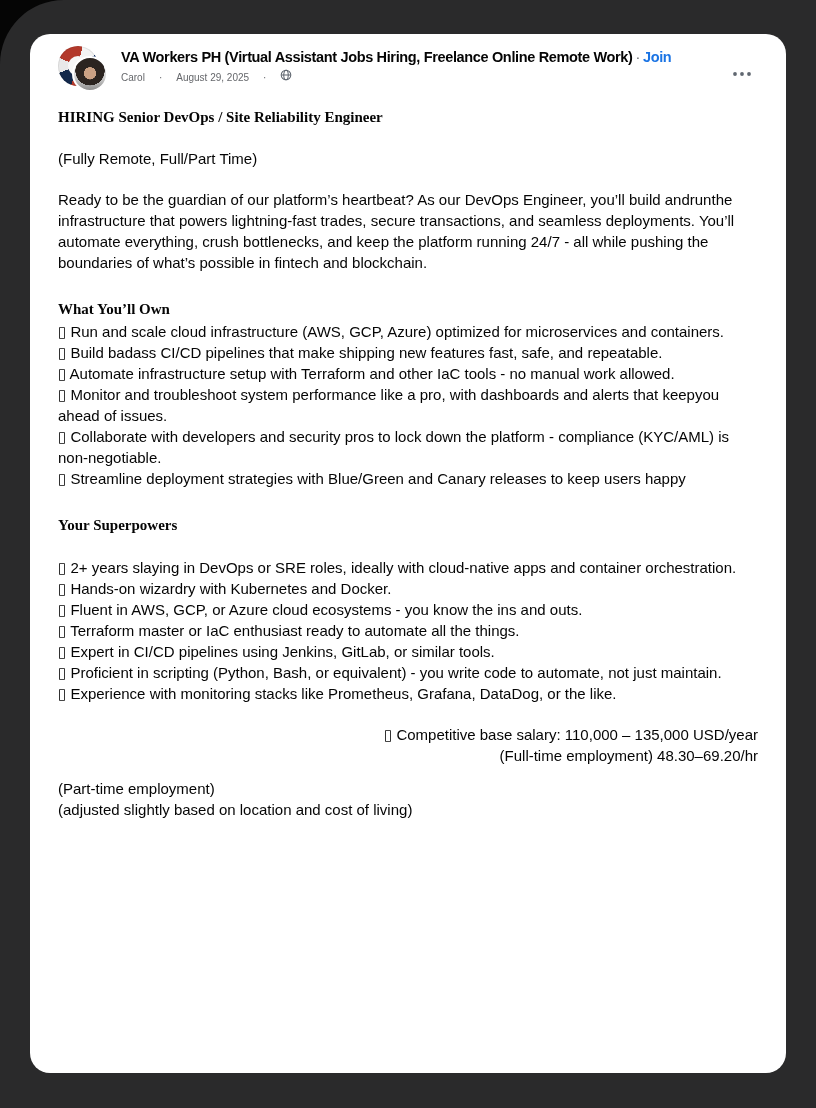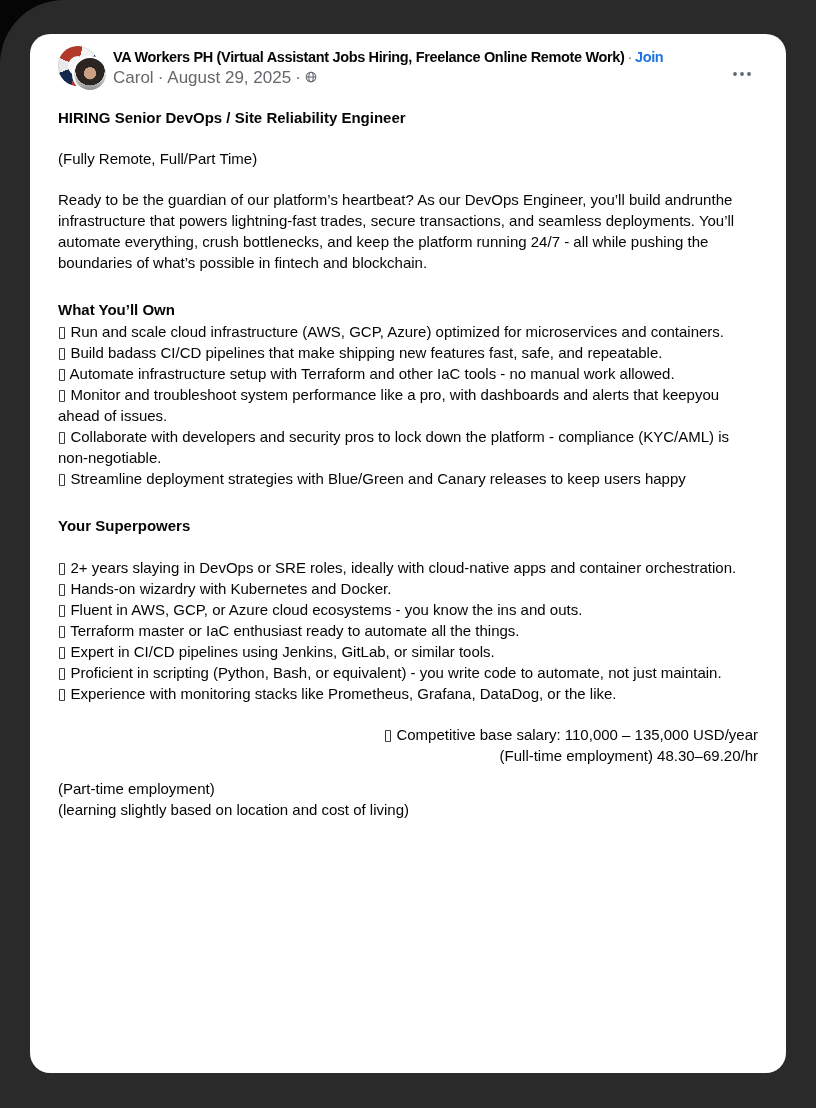--- a/index.html
+++ b/index.html
@@ -32,41 +32,41 @@
   }
   .av-person{
     position:absolute;left:14px;top:10px;width:36px;height:36px;border-radius:50%;
     box-sizing:border-box;border:2px solid #ffffff;
     background:
       radial-gradient(circle at 50% 48%, #caa184 0 26%, rgba(0,0,0,0) 27%),
       radial-gradient(circle at 50% 40%, #2b2420 0 58%, rgba(0,0,0,0) 59%),
       linear-gradient(180deg,#d9d9d9 0 55%, #8f8f8f 100%);
     z-index:2;
   }
-  .htext{margin-left:3px;padding-top:1px;min-width:0;}
+  .htext{margin-left:11px;padding-top:1px;min-width:0;}
   .line1{
     font-size:14.5px;font-weight:bold;letter-spacing:-0.35px;
     color:#050505;white-space:nowrap;line-height:20px;
   }
   .sep{color:#65676b;font-weight:normal;padding:0 3px;}
   .join{color:#1b74e4;cursor:pointer;text-decoration:none;font-weight:bold;}
   .line2{
-    display:flex;align-items:flex-end;gap:4px;margin-top:2px;
-    font-size:17px;color:#65676b;line-height:17px;
+    display:flex;align-items:flex-end;gap:14px;margin-top:2px;
+    font-size:10px;color:#65676b;line-height:17px;
   }
   .line2 .sep{padding:0;}
   .globe{display:inline-block;}
   .menu{
     position:absolute;right:2px;top:16px;width:28px;height:20px;
     display:flex;align-items:center;justify-content:center;cursor:pointer;border-radius:4px;
   }
   
   .post-body{margin-top:11px;font-size:15px;line-height:21px;color:#050505;}
   .blk{white-space:pre-line;}
-  .h{font-weight:bold;}
+  .h{font-weight:bold;font-family:Liberation Serif, serif;}
   .g0{margin-bottom:0;}
   .g8{margin-bottom:12px;text-align:right;}
   .g15{margin-bottom:1px;}
   .g20{margin-bottom:20px;}
   .g21{margin-bottom:21px;}
   .g26{margin-bottom:26px;}
 </style>
 </head>
 <body>
 
@@ -120,17 +120,17 @@
       <div class="blk g20">▯ 2+ years slaying in DevOps or SRE roles, ideally with cloud-native apps and container orchestration.
 ▯ Hands-on wizardry with Kubernetes and Docker.
 ▯ Fluent in AWS, GCP, or Azure cloud ecosystems - you know the ins and outs.
 ▯ Terraform master or IaC enthusiast ready to automate all the things.
 ▯ Expert in CI/CD pipelines using Jenkins, GitLab, or similar tools.
 ▯ Proficient in scripting (Python, Bash, or equivalent) - you write code to automate, not just maintain.
 ▯ Experience with monitoring stacks like Prometheus, Grafana, DataDog, or the like.</div>
       <div class="blk g8">▯ Competitive base salary: 110,000 – 135,000 USD/year
 (Full-time employment) 48.30–69.20/hr</div>
       <div class="blk g20">(Part-time employment)
-(learning slightly based on location and cost of living)</div>
+(adjusted slightly based on location and cost of living)</div>
     </div>
 
   </article>
 </div>
 
 </body></html>

